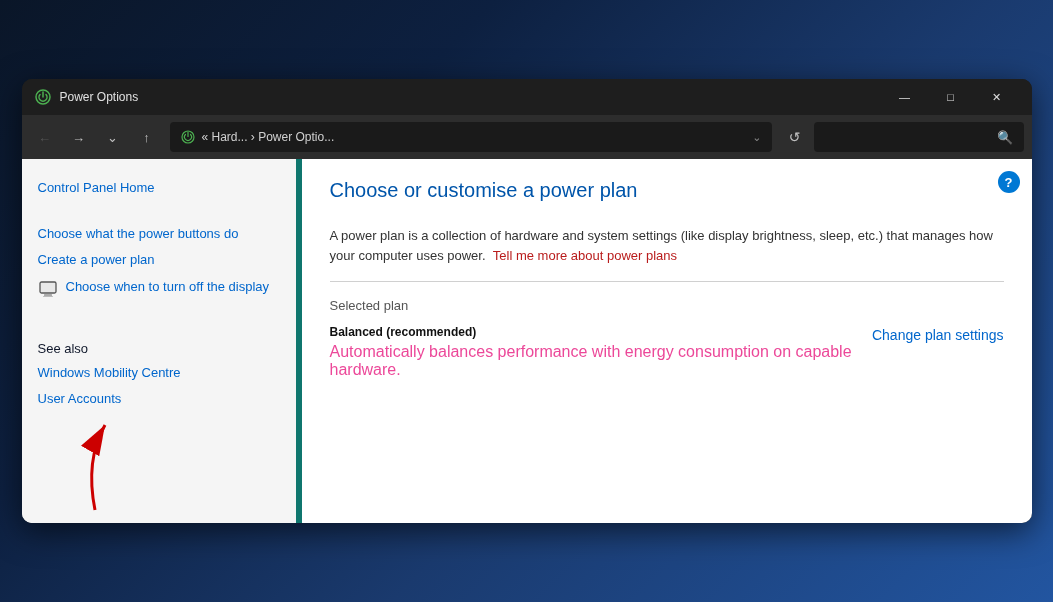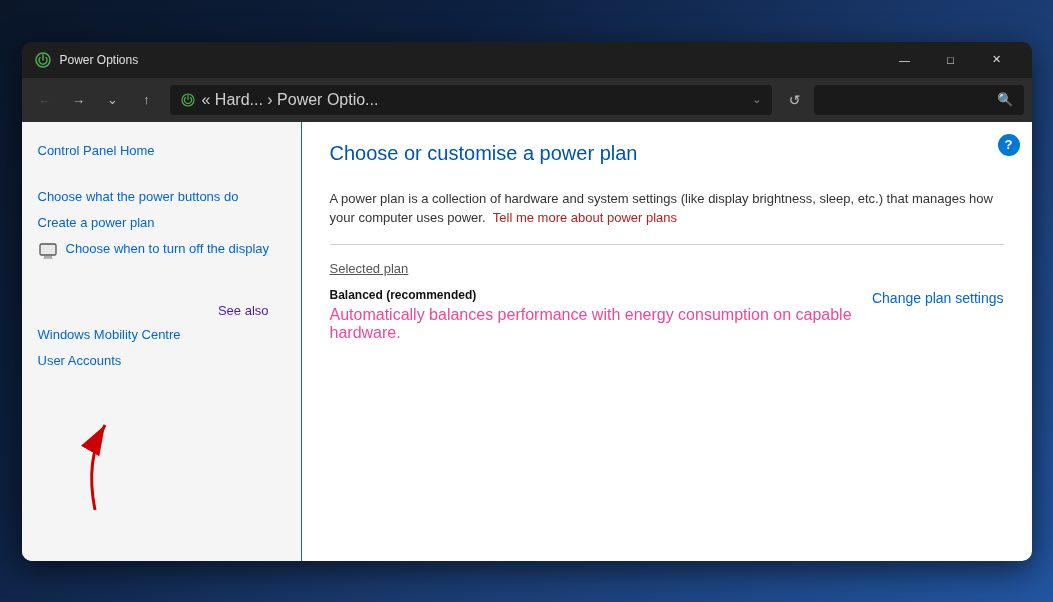--- a/index.html
+++ b/index.html
@@ -10,21 +10,21 @@
       font-family: 'Segoe UI', Arial, sans-serif;
       display: flex;
       align-items: center;
       justify-content: center;
       overflow: hidden;
     }
 
     
     .window {
       width: 1010px;
-      height: 519px;
+      height: 444px;
       background: #1e1e1e;
       border-radius: 10px;
       display: flex;
       flex-direction: column;
       box-shadow: 0 8px 32px rgba(0,0,0,0.6);
       overflow: hidden;
     }
 
     
     .titlebar {
@@ -95,21 +95,21 @@
       gap: 6px;
       margin: 0 4px;
     }
     .address-icon {
       width: 16px;
       height: 16px;
       flex-shrink: 0;
     }
     .address-text {
       color: #d0d0d0;
-      font-size: 16px;
+      font-size: 12px;
       flex: 1;
     }
     .address-chevron {
       color: #888;
       font-size: 11px;
       cursor: pointer;
     }
     .refresh-btn {
       width: 30px;
       height: 30px;
@@ -150,25 +150,24 @@
       flex: 1;
       background: white;
       display: flex;
       overflow: hidden;
     }
 
     
     .sidebar {
       width: 280px;
       background: #f5f5f5;
-      border-right: 1px solid #0f766e;
+      border-right: 6px solid #0f766e;
       padding: 16px 0;
       flex-shrink: 0;
       overflow-y: auto;
-      text-align: right;
     }
     .sidebar-link {
       display: flex;
       align-items: flex-start;
       gap: 8px;
       padding: 4px 16px;
       cursor: pointer;
       line-height: 1.4;
     }
     .sidebar-link-text {
@@ -178,24 +177,23 @@
     .sidebar-link-icon {
       width: 20px;
       height: 20px;
       flex-shrink: 0;
       margin-top: 1px;
     }
     .sidebar-divider {
       height: 20px;
     }
     .see-also {
-      color: #4c1d95;
+      color: #0f172a;
       font-size: 13px;
       padding: 8px 32px 4px 16px;
-      margin-left: 12px;
     }
 
     
     .main-panel {
       flex: 1;
       padding: 20px 28px;
       overflow-y: auto;
       position: relative;
     }
     .help-btn {
@@ -232,21 +230,20 @@
     }
     .divider {
       height: 1px;
       background: #d0d0d0;
       margin: 16px 0;
     }
     .selected-plan-label {
       color: #555;
       font-size: 13px;
       margin-bottom: 12px;
-      text-decoration: underline;
     }
     .plan-row {
       display: flex;
       align-items: flex-start;
       justify-content: space-between;
     }
     .plan-info {}
     .plan-name {
       color: #111;
       font-size: 12px;

